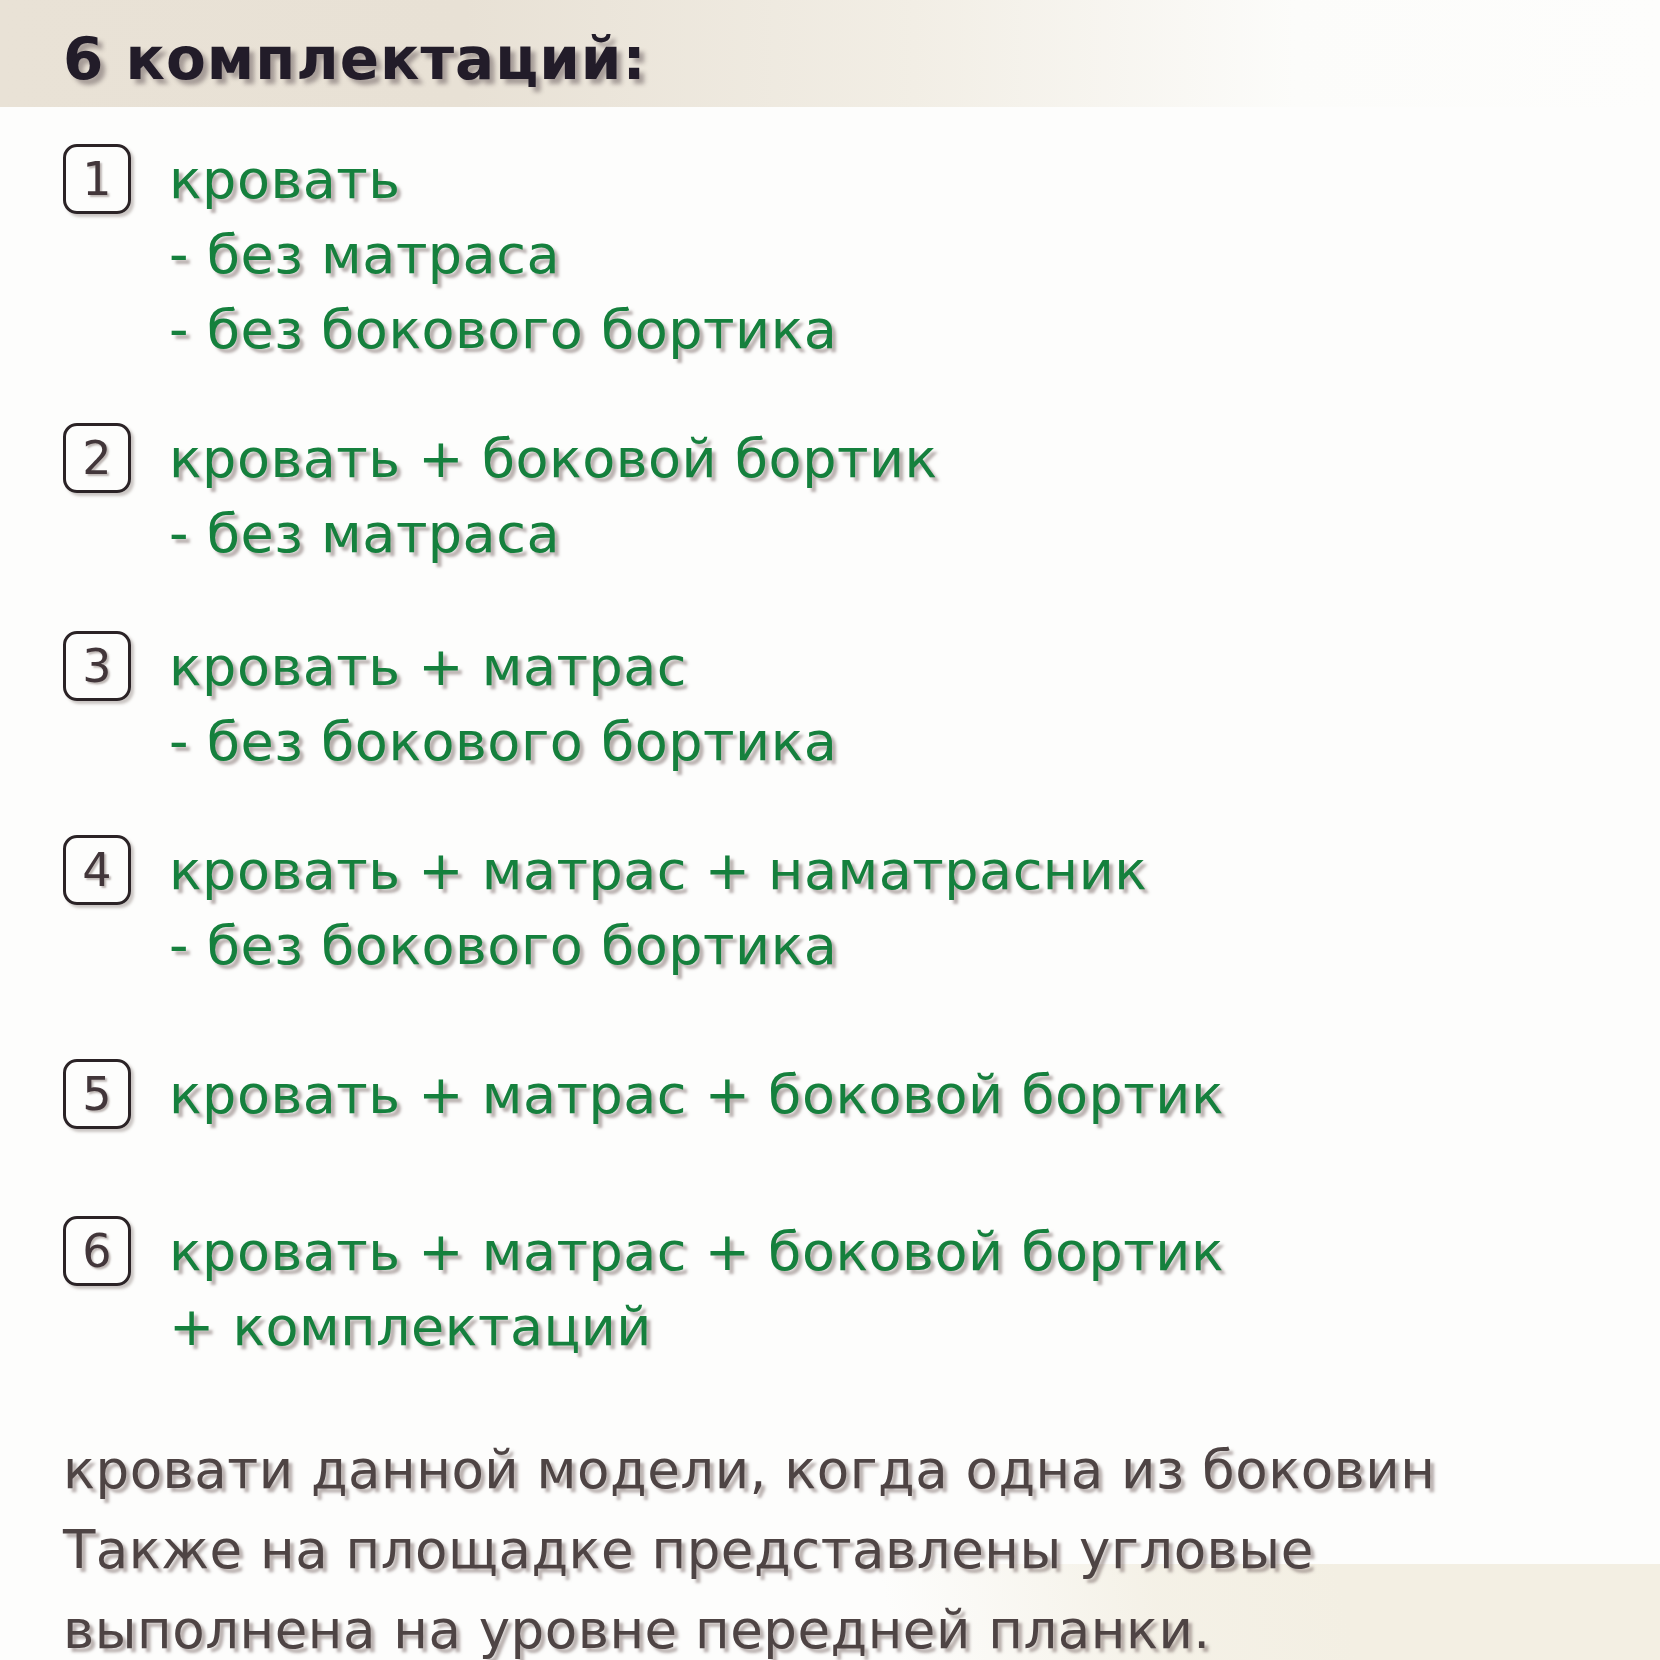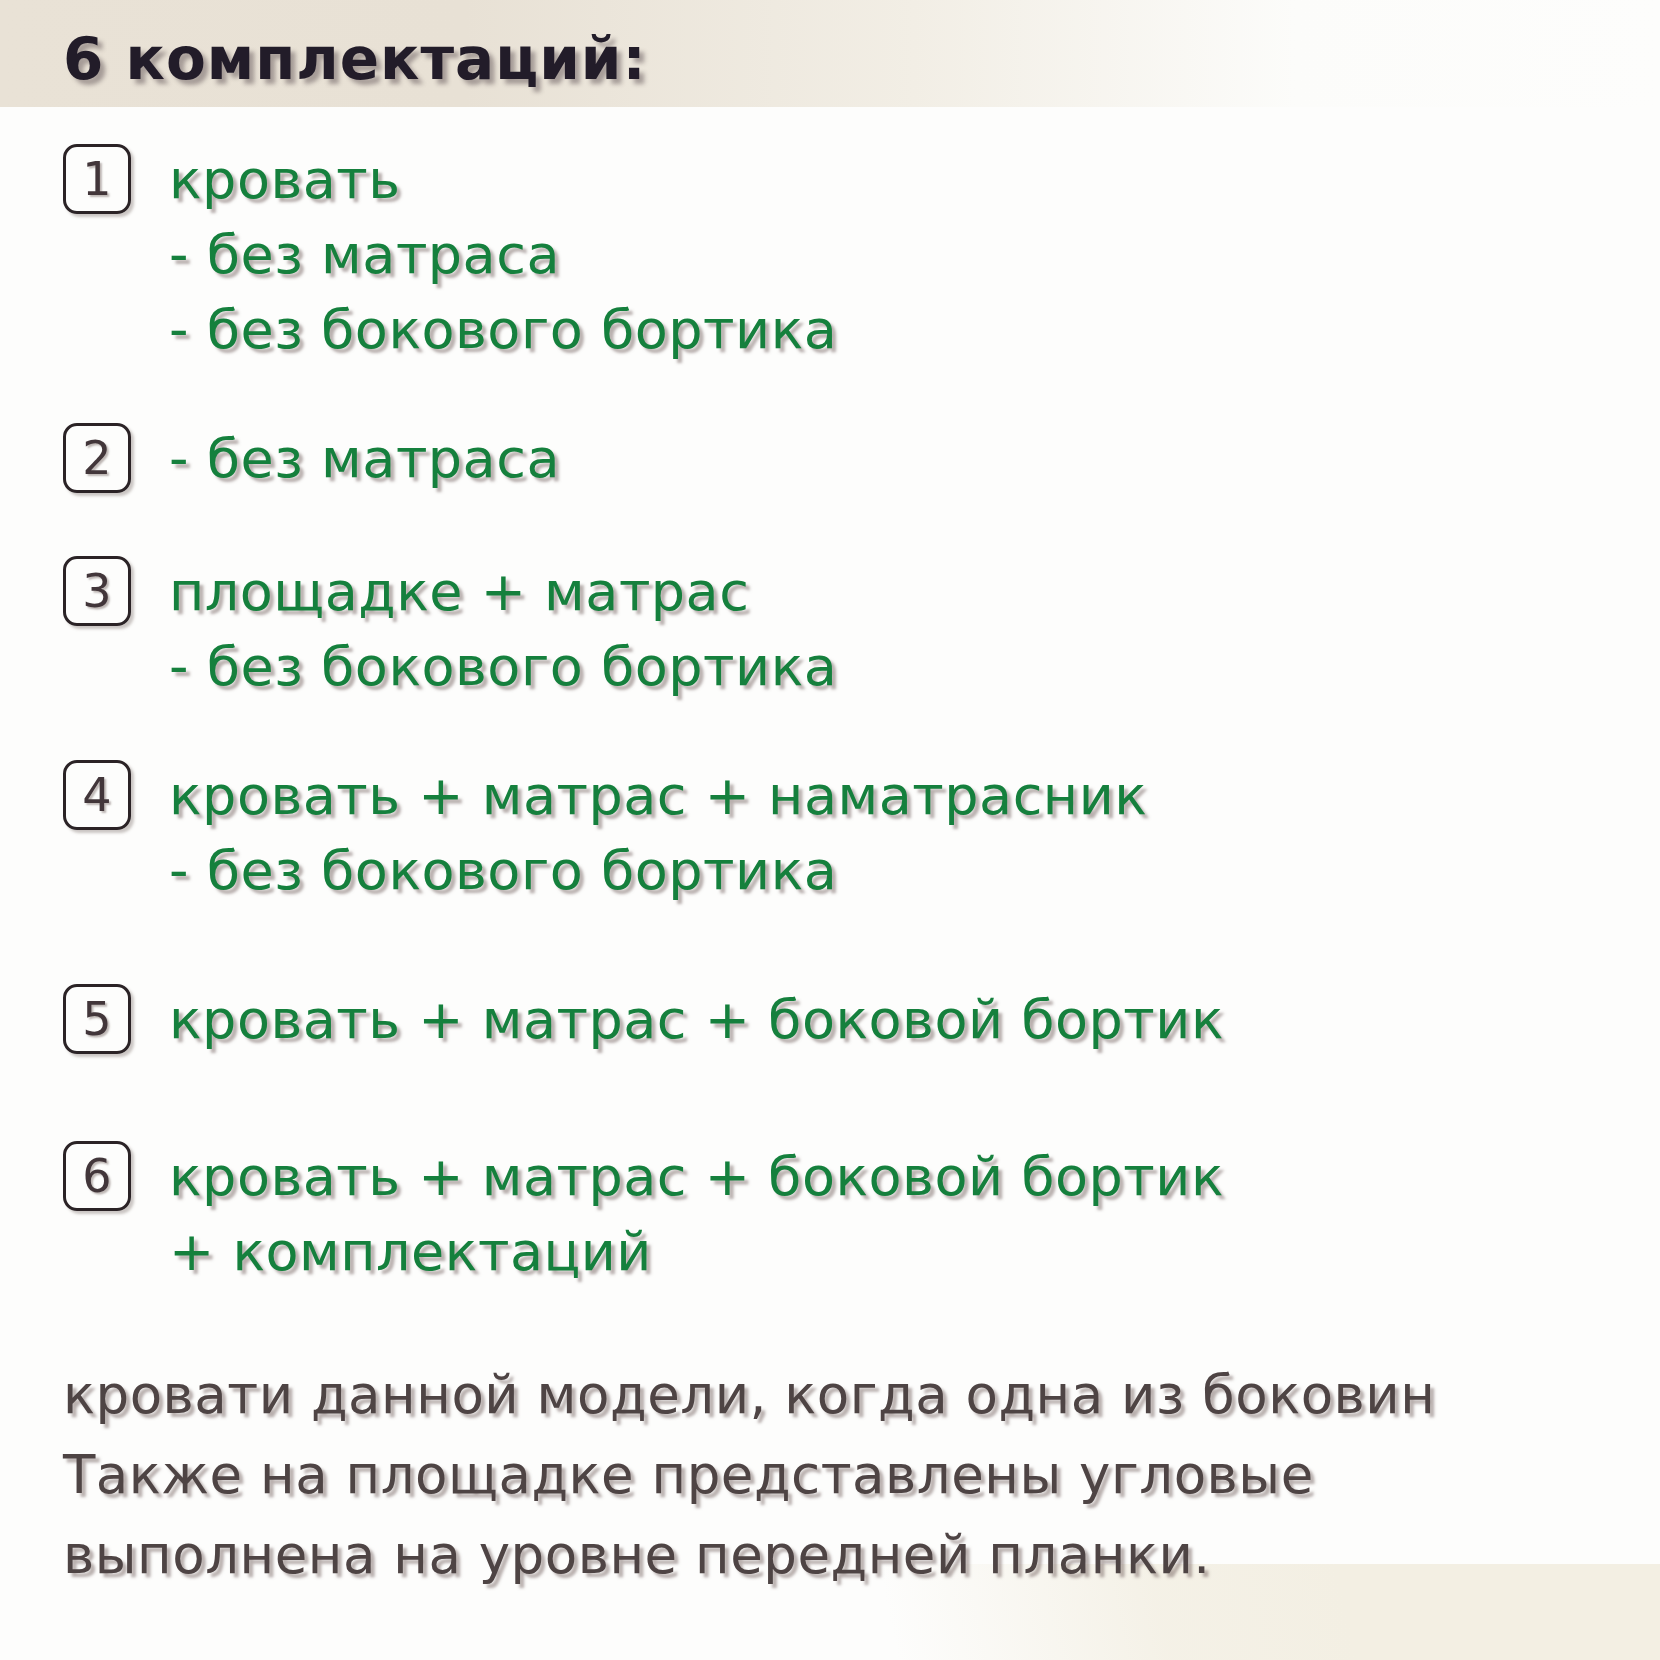--- a/index.html
+++ b/index.html
@@ -116,30 +116,31 @@
           <div class="sub">- без матраса</div>
           <div class="sub">- без бокового бортика</div>
         </div>
       </div>
 
       <div class="item gap-b">
         <div class="numbox">
           <span>2</span>
         </div>
         <div class="itext">
+          <div class="main">кровать + боковой бортик</div>
           <div class="sub">- без матраса</div>
         </div>
       </div>
 
       <div class="item gap-a">
         <div class="numbox">
           <span>3</span>
         </div>
         <div class="itext">
-          <div class="main">площадке + матрас</div>
+          <div class="main">кровать + матрас</div>
           <div class="sub">- без бокового бортика</div>
         </div>
       </div>
 
       <div class="item gap-c">
         <div class="numbox">
           <span>4</span>
         </div>
         <div class="itext">
           <div class="main">кровать + матрас + наматрасник</div>

